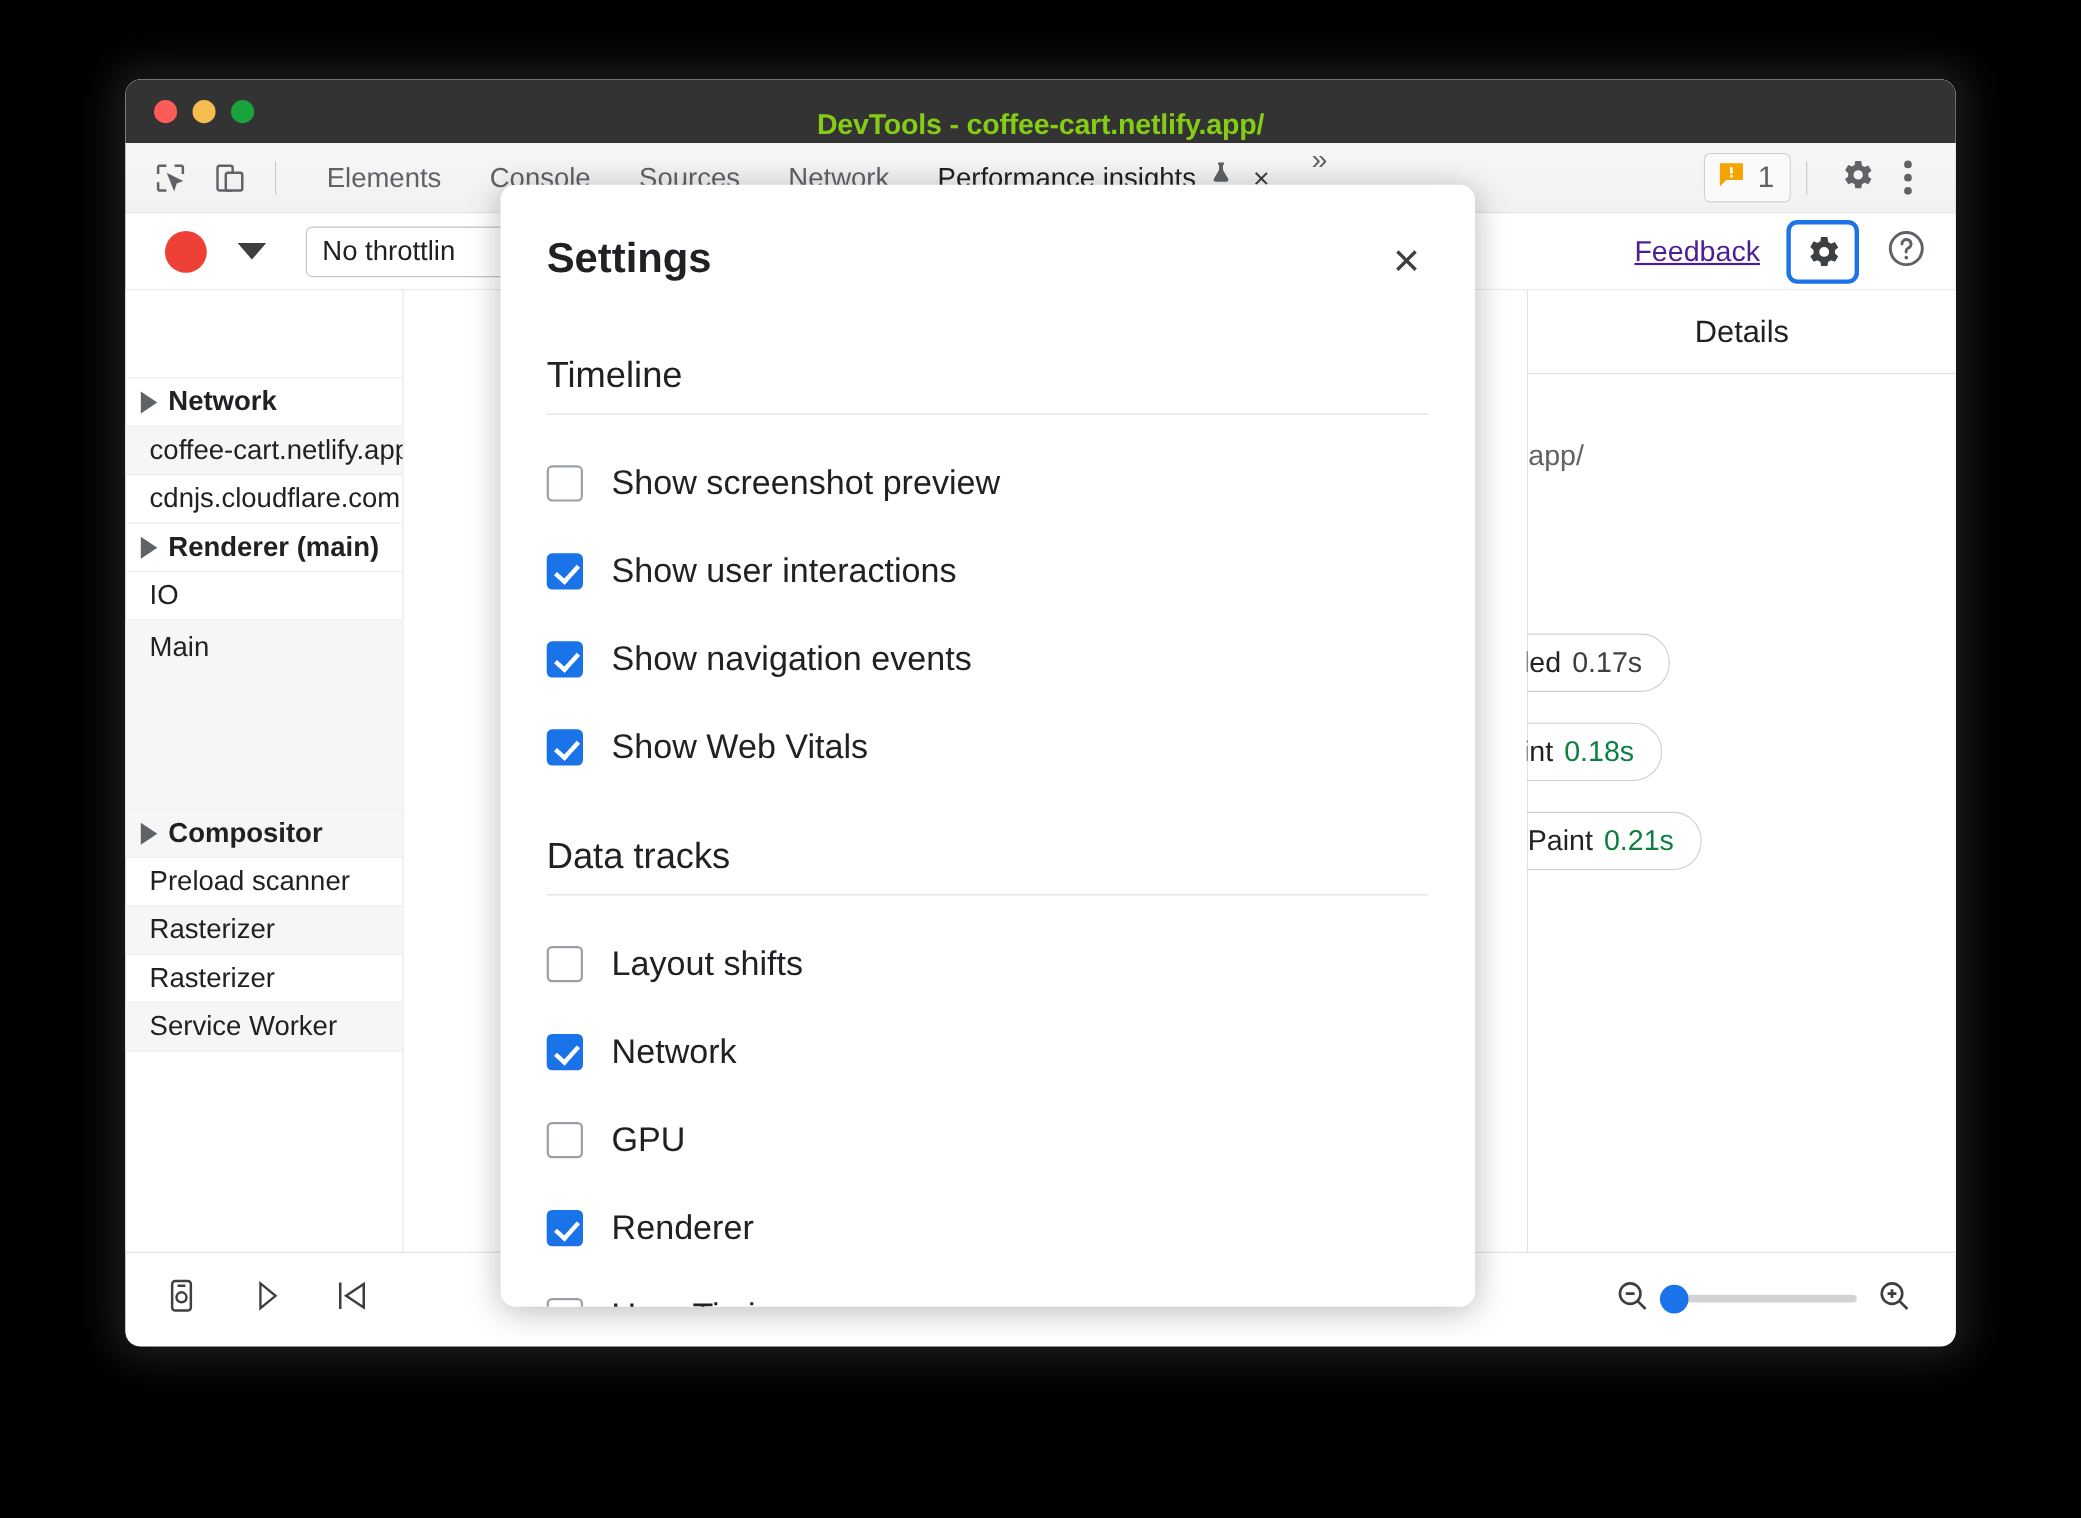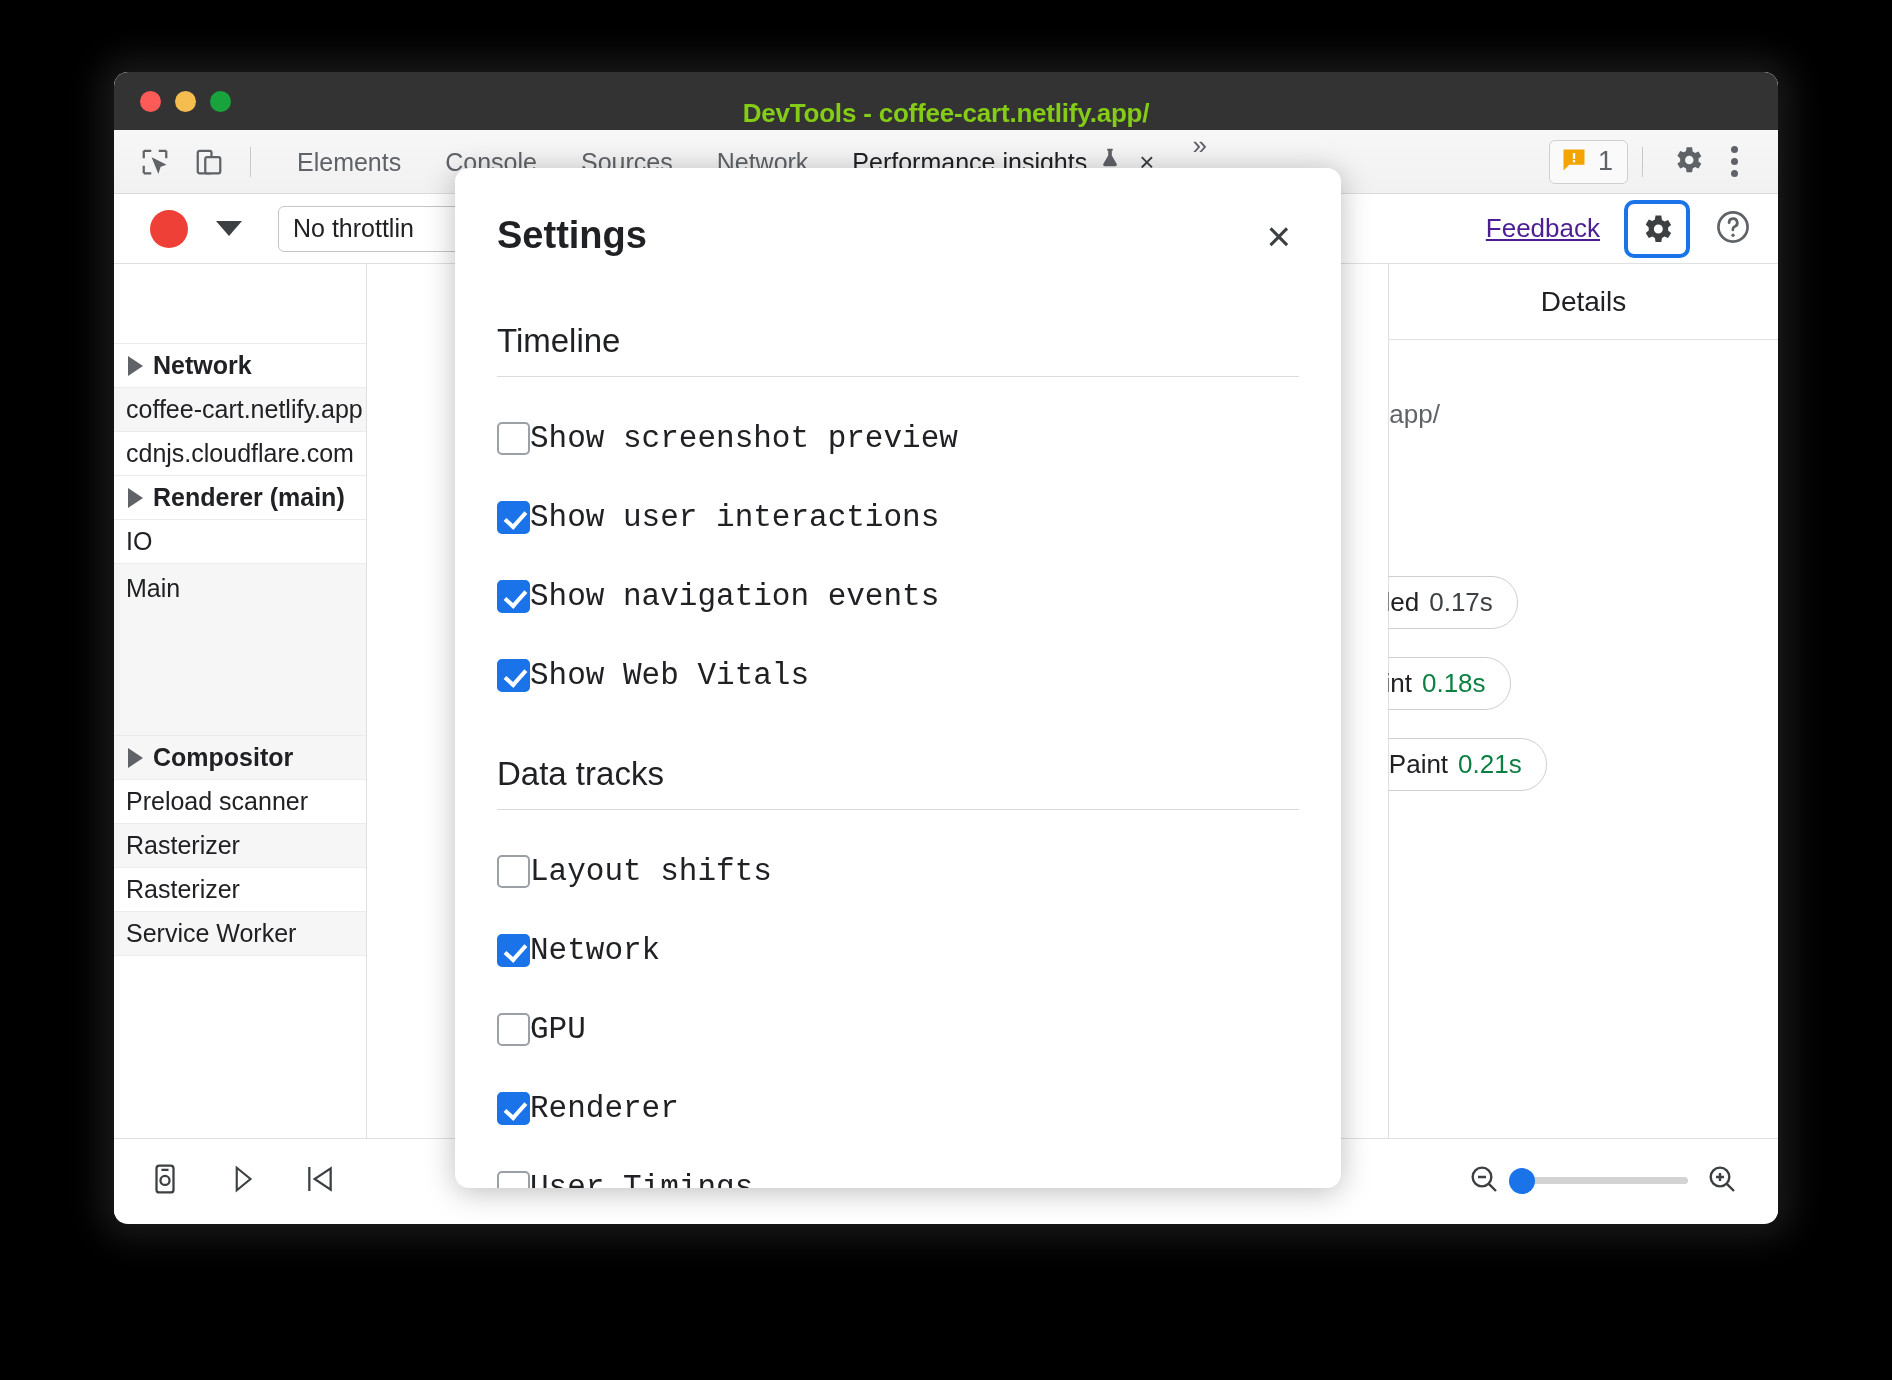--- a/index.html
+++ b/index.html
@@ -110,21 +110,21 @@
     width: 66px; height: 58px; border: 4px solid #1a73e8; border-radius: 10px;
     display: flex; align-items: center; justify-content: center; color: #3c4043;
   }
   .help-icon { color: #5f6368; }
 
   
   .panes { position: relative; display: flex; height: 874px; background: #fff; }
   .left-pane { width: 253px; border-right: 1px solid #e0e0e0; background: #fff; }
   .row {
     height: 44px; display: flex; align-items: center;
-    padding-left: 12px; font-size: 25px; color: #202124;
+    padding-left: 22px; font-size: 25px; color: #202124;
     border-bottom: 1px solid #ececec;
     white-space: nowrap; overflow: hidden;
   }
   .row.group { font-weight: bold; padding-left: 8px; gap: 10px; }
   .row.alt { background: #f6f6f6; }
   .row.spacer-tall { height: 172px; align-items: flex-start; padding-top: 10px; }
   .tri {
     width: 0; height: 0; margin-left: 6px;
     border-top: 10px solid transparent; border-bottom: 10px solid transparent;
     border-left: 15px solid #5f6368;
@@ -185,21 +185,21 @@
     z-index: 50;
   }
   .dlg-head { display: flex; align-items: flex-start; padding-top: 46px; }
   .dlg-title { font-size: 38px; font-weight: bold; color: #202124; }
   .dlg-close {
     margin-left: auto; font-size: 42px; color: #3c4043;
     line-height: 1; padding: 2px 8px; font-weight: 300;
   }
   .sec-title { font-size: 33px; color: #202124; margin-top: 62px; }
   .sec-rule { height: 1px; background: #dadce0; margin-top: 16px; }
-  .check-row { display: flex; align-items: center; margin-top: 44px; font-family: Liberation Mono, monospace; }
+  .check-row { display: flex; align-items: center; gap: 26px; margin-top: 44px; }
   .cb {
     width: 33px; height: 33px; border-radius: 5px; flex: 0 0 auto;
     border: 2.5px solid #9aa0a6; background: #fff;
     position: relative;
   }
   .cb.checked { background: #1a73e8; border-color: #1a73e8; }
   .cb.checked::after {
     content: ""; position: absolute;
     left: 10px; top: 4px; width: 9px; height: 17px;
     border: solid #fff; border-width: 0 4px 4px 0;

